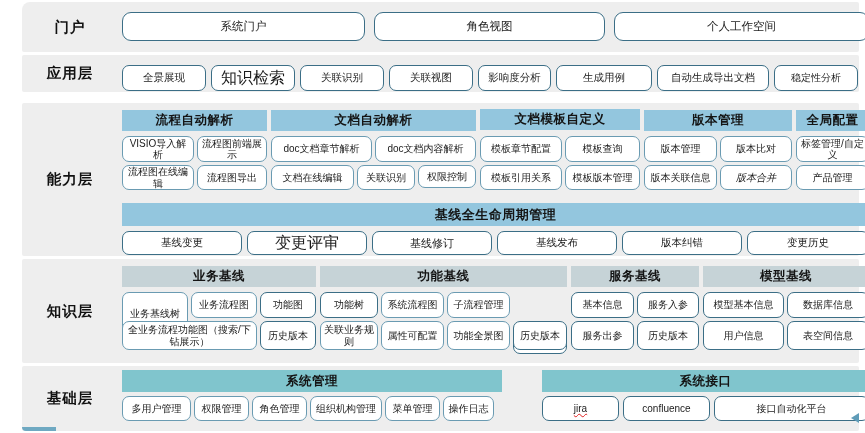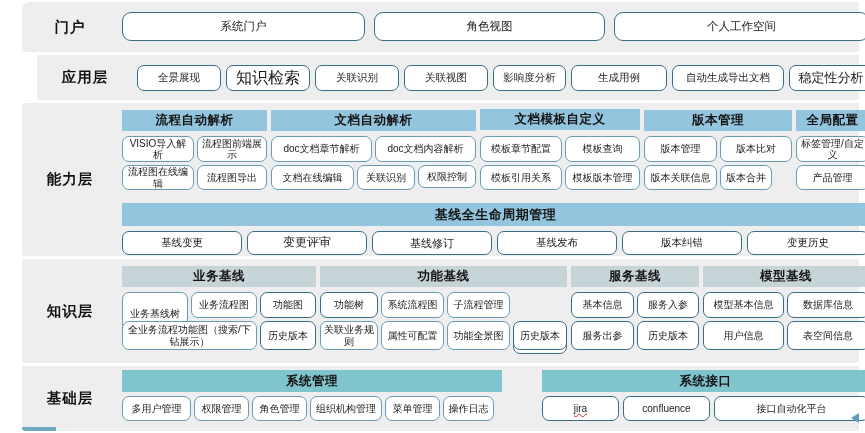--- a/index.html
+++ b/index.html
@@ -95,31 +95,31 @@
 
   <div class="layer first" style="top:2px;height:50px;">
     <div class="layer-title">门户</div>
     <div class="layer-body">
       <div class="pill big abs" style="left:4px;top:10px;width:243px;height:29px;">系统门户</div>
       <div class="pill big abs" style="left:256px;top:10px;width:231px;height:29px;">角色视图</div>
       <div class="pill big abs" style="left:496px;top:10px;width:255px;height:29px;">个人工作空间</div>
     </div>
   </div>
 
-  <div class="layer" style="top:55px;height:45px;margin-left:15px;">
+  <div class="layer" style="top:55px;height:37px;">
     <div class="layer-title">应用层</div>
     <div class="layer-body">
       <div class="pill abs" style="left:4px;top:10px;width:84px;height:26px;font-size:10.5px;">全景展现</div>
       <div class="pill abs" style="left:93px;top:10px;width:84px;height:26px;font-size:16px;">知识检索</div>
       <div class="pill abs" style="left:182px;top:10px;width:84px;height:26px;font-size:10.5px;">关联识别</div>
       <div class="pill abs" style="left:271px;top:10px;width:84px;height:26px;font-size:10.5px;">关联视图</div>
       <div class="pill abs" style="left:360px;top:10px;width:73px;height:26px;font-size:10.5px;">影响度分析</div>
       <div class="pill abs" style="left:438px;top:10px;width:96px;height:26px;font-size:10.5px;">生成用例</div>
       <div class="pill abs" style="left:539px;top:10px;width:112px;height:26px;font-size:10.5px;">自动生成导出文档</div>
-      <div class="pill abs" style="left:656px;top:10px;width:84px;height:26px;font-size:13px;">稳定性分析</div>
+      <div class="pill abs" style="left:656px;top:10px;width:84px;height:26px;font-size:10px;">稳定性分析</div>
     </div>
   </div>
 
   <div class="layer" style="top:103px;height:153px;">
     <div class="layer-title">能力层</div>
     <div class="layer-body">
 
       <div class="ghead blue abs" style="left:4px;top:7px;width:145px;height:21px;">流程自动解析</div>
       <div class="ghead blue abs" style="left:153px;top:7px;width:205px;height:21px;">文档自动解析</div>
       <div class="ghead blue abs" style="left:362px;top:6px;width:160px;height:21px;">文档模板自定义</div>
@@ -138,28 +138,28 @@
       <div class="pill thin abs" style="left:300px;top:62px;width:58px;height:23px;">权限控制</div>
 
       <div class="pill thin abs" style="left:362px;top:33px;width:82px;height:26px;">模板章节配置</div>
       <div class="pill thin abs" style="left:447px;top:33px;width:75px;height:26px;">模板查询</div>
       <div class="pill thin abs" style="left:362px;top:62px;width:82px;height:25px;">模板引用关系</div>
       <div class="pill thin abs" style="left:447px;top:62px;width:75px;height:25px;">模板版本管理</div>
 
       <div class="pill thin abs" style="left:526px;top:33px;width:73px;height:26px;">版本管理</div>
       <div class="pill thin abs" style="left:602px;top:33px;width:72px;height:26px;">版本比对</div>
       <div class="pill thin abs" style="left:526px;top:62px;width:73px;height:25px;">版本关联信息</div>
-      <div class="pill thin abs" style="left:602px;top:62px;width:52px;height:25px;">版本合并</div>
+      <div class="pill thin abs" style="left:602px;top:62px;width:72px;height:25px;font-style:italic;">版本合并</div>
 
       <div class="pill thin abs" style="left:678px;top:33px;width:73px;height:26px;">标签管理/自定义</div>
       <div class="pill thin abs" style="left:678px;top:62px;width:73px;height:25px;">产品管理</div>
 
       <div class="ghead blue wide abs" style="left:4px;top:100px;width:747px;height:23px;">基线全生命周期管理</div>
       <div class="pill abs" style="left:4px;top:128px;width:120px;height:24px;font-size:10.5px;border-radius:7px;">基线变更</div>
-      <div class="pill abs" style="left:129px;top:128px;width:120px;height:24px;font-size:12px;">变更评审</div>
+      <div class="pill abs" style="left:129px;top:128px;width:120px;height:24px;font-size:16px;">变更评审</div>
       <div class="pill abs" style="left:254px;top:128px;width:120px;height:24px;font-size:11px;">基线修订</div>
       <div class="pill abs" style="left:379px;top:128px;width:120px;height:24px;font-size:10.5px;">基线发布</div>
       <div class="pill abs" style="left:504px;top:128px;width:120px;height:24px;font-size:10.5px;">版本纠错</div>
       <div class="pill abs" style="left:629px;top:128px;width:122px;height:24px;font-size:10.5px;">变更历史</div>
     </div>
   </div>
 
   <div class="layer" style="top:259px;height:104px;">
     <div class="layer-title">知识层</div>
     <div class="layer-body">

